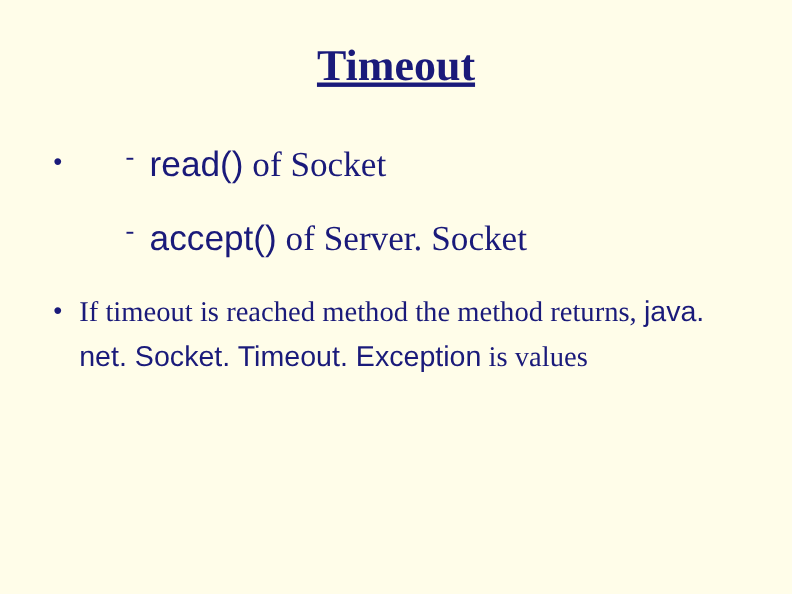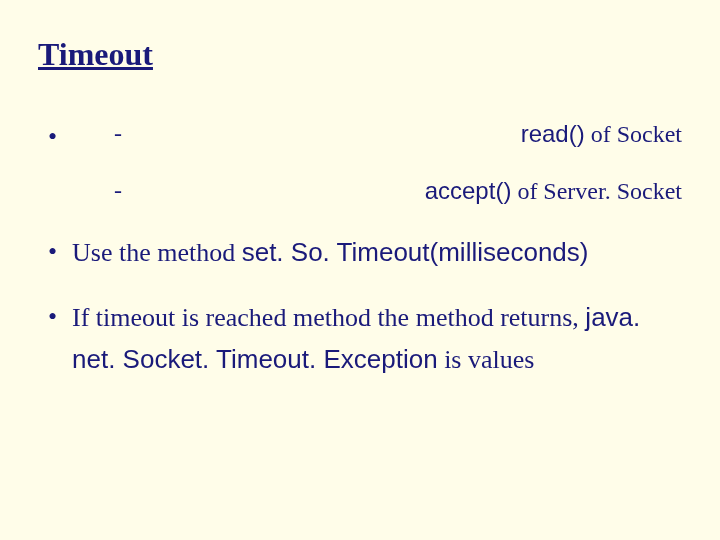--- a/index.html
+++ b/index.html
@@ -4,22 +4,22 @@
 <style>
   * { margin: 0; padding: 0; box-sizing: border-box; }
   html, body { width: 720px; height: 540px; }
   body {
     background: #fffde9;
     font-family: "Times New Roman", Times, serif;
     color: #1a1a7a;
     padding: 36px 38px 0 38px;
   }
   .title {
-    text-align: left;
-    font-size: 32px;
+    text-align: center;
+    font-size: 40px;
     font-weight: bold;
     text-decoration: underline;
     margin-bottom: 44px;
   }
   ul.top {
     list-style: none;
     padding-left: 4px;
   }
   ul.top > li {
     position: relative;
@@ -37,24 +37,23 @@
     color: #1a1a7a;
   }
   ul.sub {
     list-style: none;
     padding-left: 36px;
     margin-top: 14px;
   }
   ul.sub > li {
     position: relative;
     padding-left: 28px;
-    font-size: 24px;
+    font-size: 32px;
     line-height: 1.4;
     margin-bottom: 22px;
-    text-align: right;
   }
   ul.sub > li::before {
     content: "-";
     position: absolute;
     left: 6px;
     top: 0;
     font-size: 24px;
     color: #1a1a7a;
   }
   .code {
@@ -71,18 +70,15 @@
     <ul class="sub">
       <li>
         <span class="code">read()</span><span> of Socket</span>
       </li>
       <li>
         <span class="code">accept()</span><span> of Server. Socket</span>
       </li>
     </ul>
   </li>
   <li>
-    <span>Use the method </span><span class="code">set. So. Timeout(milliseconds)</span>
-  </li>
-  <li>
     <span>If timeout is reached method the method returns, </span><span class="code">java. net. Socket. Timeout. Exception</span><span> is values</span>
   </li>
 </ul>
 
 </body></html>

